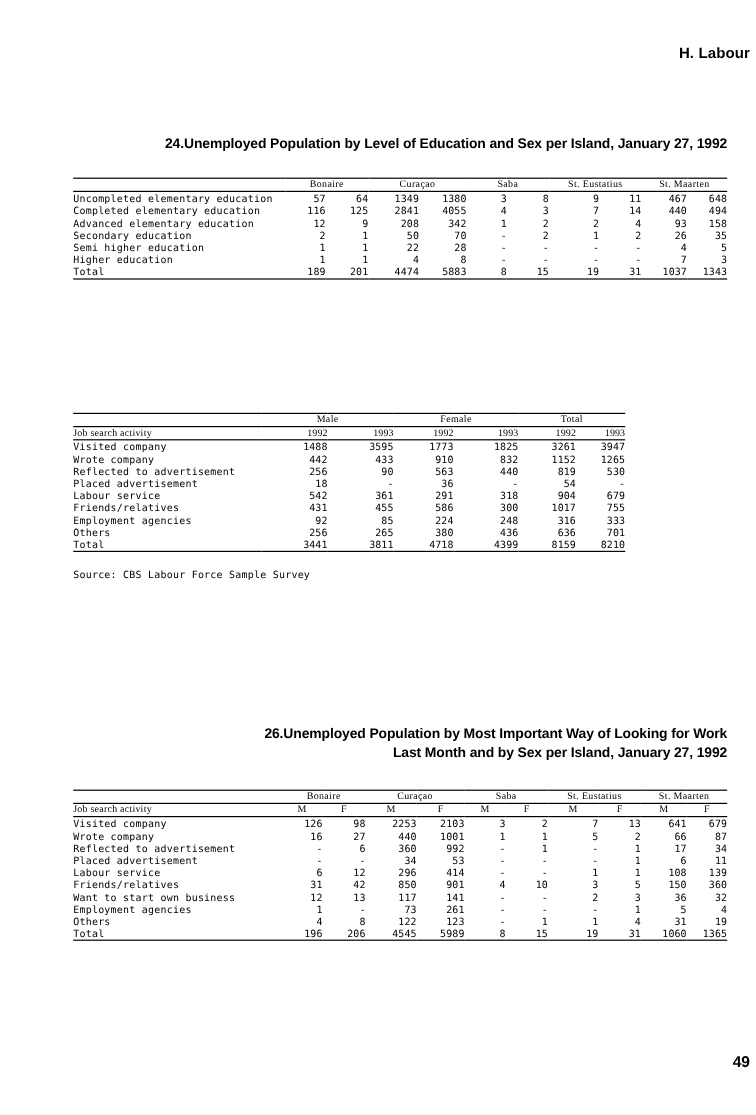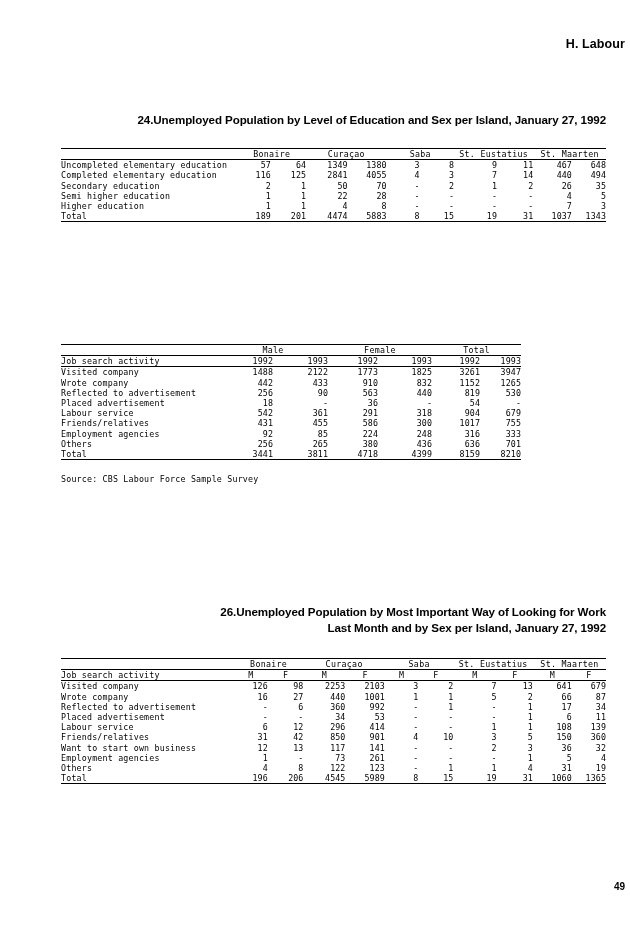--- a/index.html
+++ b/index.html
@@ -32,21 +32,21 @@
     font-weight: bold;
     font-size: 12.5px;
     letter-spacing: 0.1px;
   }
   .folio {
     position: absolute;
     right: 33px;
     bottom: 37px;
     font-family: "Liberation Sans", sans-serif;
     font-weight: bold;
-    font-size: 10px;
+    font-size: 13px;
     text-align: center;
   }
 
   
   .block {
     position: absolute;
     left: 33px;
     width: 545px;
   }
   .tbl-title {
@@ -97,21 +97,21 @@
   }
 
   
   .grp {
     text-align: center;
     font-family: "DejaVu Sans Mono", monospace;
     font-size: 8.3px;
     letter-spacing: 0.3px;
   }
 
-  .sp-top    > td, .sp-top > th    { padding-top: 7px; }
+  .sp-top    > td, .sp-top > th    { padding-top: 7px; font-family: Liberation Serif, serif; }
   .sp-bot    > td, .sp-bot > th    { padding-bottom: 6px; }
   .gap-before > td { padding-top: 9px; }
 
   .src {
     font-family: "DejaVu Sans Mono", monospace;
     font-size: 8.3px;
     letter-spacing: 0.2px;
   }
 </style>
 </head>
@@ -169,20 +169,33 @@
           <td class="num-cell">2841</td>
           <td class="num-cell">4055</td>
           <td class="num-cell">4</td>
           <td class="num-cell">3</td>
           <td class="num-cell">7</td>
           <td class="num-cell">14</td>
           <td class="num-cell">440</td>
           <td class="num-cell">494</td>
         </tr>
         <tr>
+          <td class="lbl">Advanced elementary education</td>
+          <td class="num-cell">12</td>
+          <td class="num-cell">9</td>
+          <td class="num-cell">208</td>
+          <td class="num-cell">342</td>
+          <td class="num-cell">1</td>
+          <td class="num-cell">2</td>
+          <td class="num-cell">2</td>
+          <td class="num-cell">4</td>
+          <td class="num-cell">93</td>
+          <td class="num-cell">158</td>
+        </tr>
+        <tr>
           <td class="lbl">Secondary education</td>
           <td class="num-cell">2</td>
           <td class="num-cell">1</td>
           <td class="num-cell">50</td>
           <td class="num-cell">70</td>
           <td class="num-cell">-</td>
           <td class="num-cell">2</td>
           <td class="num-cell">1</td>
           <td class="num-cell">2</td>
           <td class="num-cell">26</td>
@@ -259,21 +272,21 @@
           <td class="num-cell">1993</td>
           <td class="num-cell">1992</td>
           <td class="num-cell">1993</td>
           <td class="num-cell">1992</td>
           <td class="num-cell">1993</td>
         </tr>
 
         <tr class="rule-thin gap-before">
           <td class="lbl">Visited company</td>
           <td class="num-cell">1488</td>
-          <td class="num-cell">2122</td>
+          <td class="num-cell">3595</td>
           <td class="num-cell">1773</td>
           <td class="num-cell">1825</td>
           <td class="num-cell">3261</td>
           <td class="num-cell">3947</td>
         </tr>
         <tr>
           <td class="lbl">Wrote company</td>
           <td class="num-cell">442</td>
           <td class="num-cell">433</td>
           <td class="num-cell">910</td>

